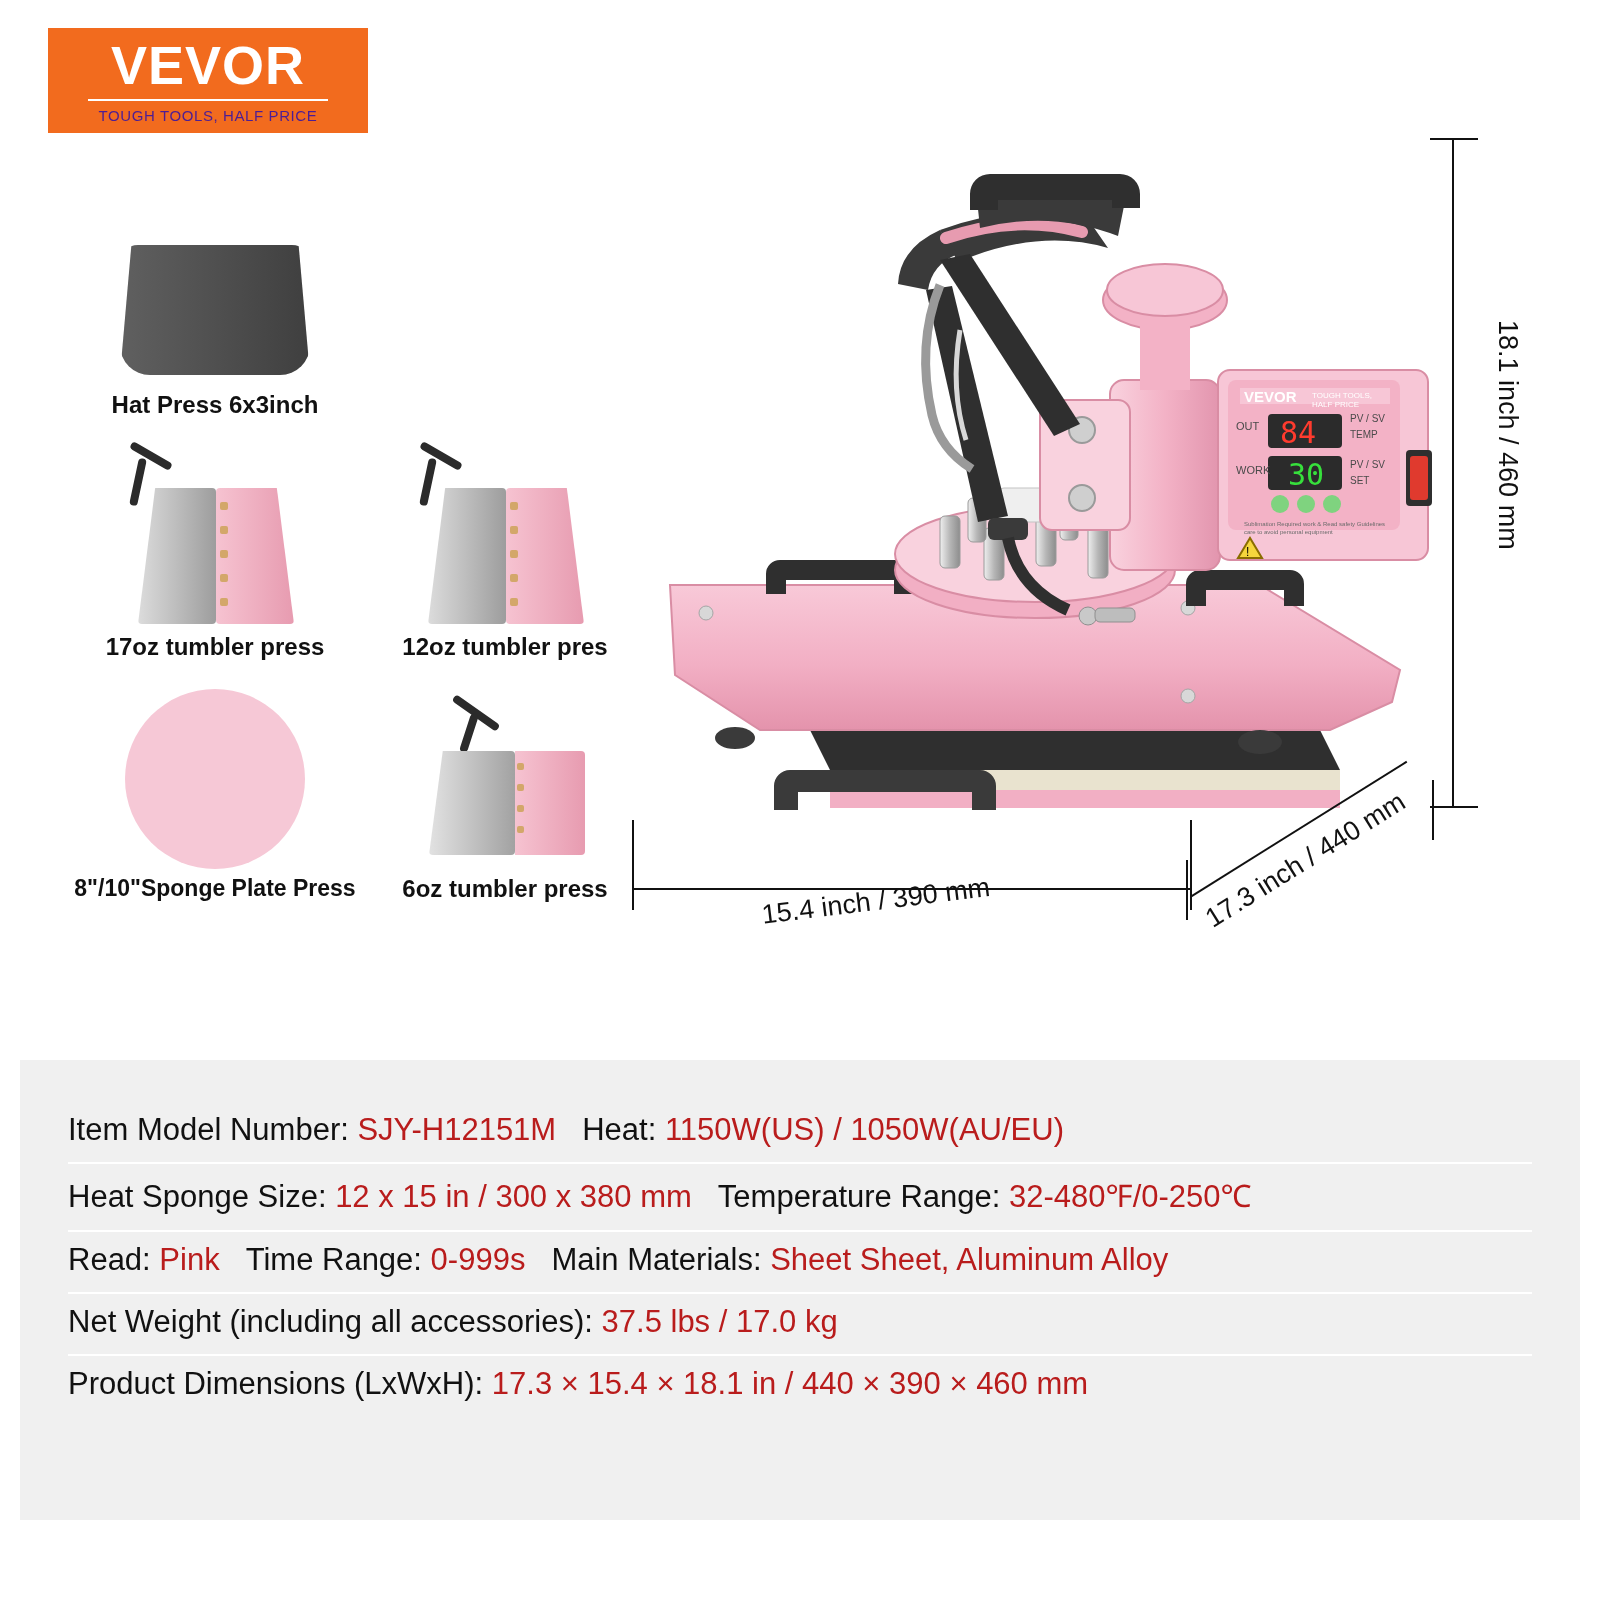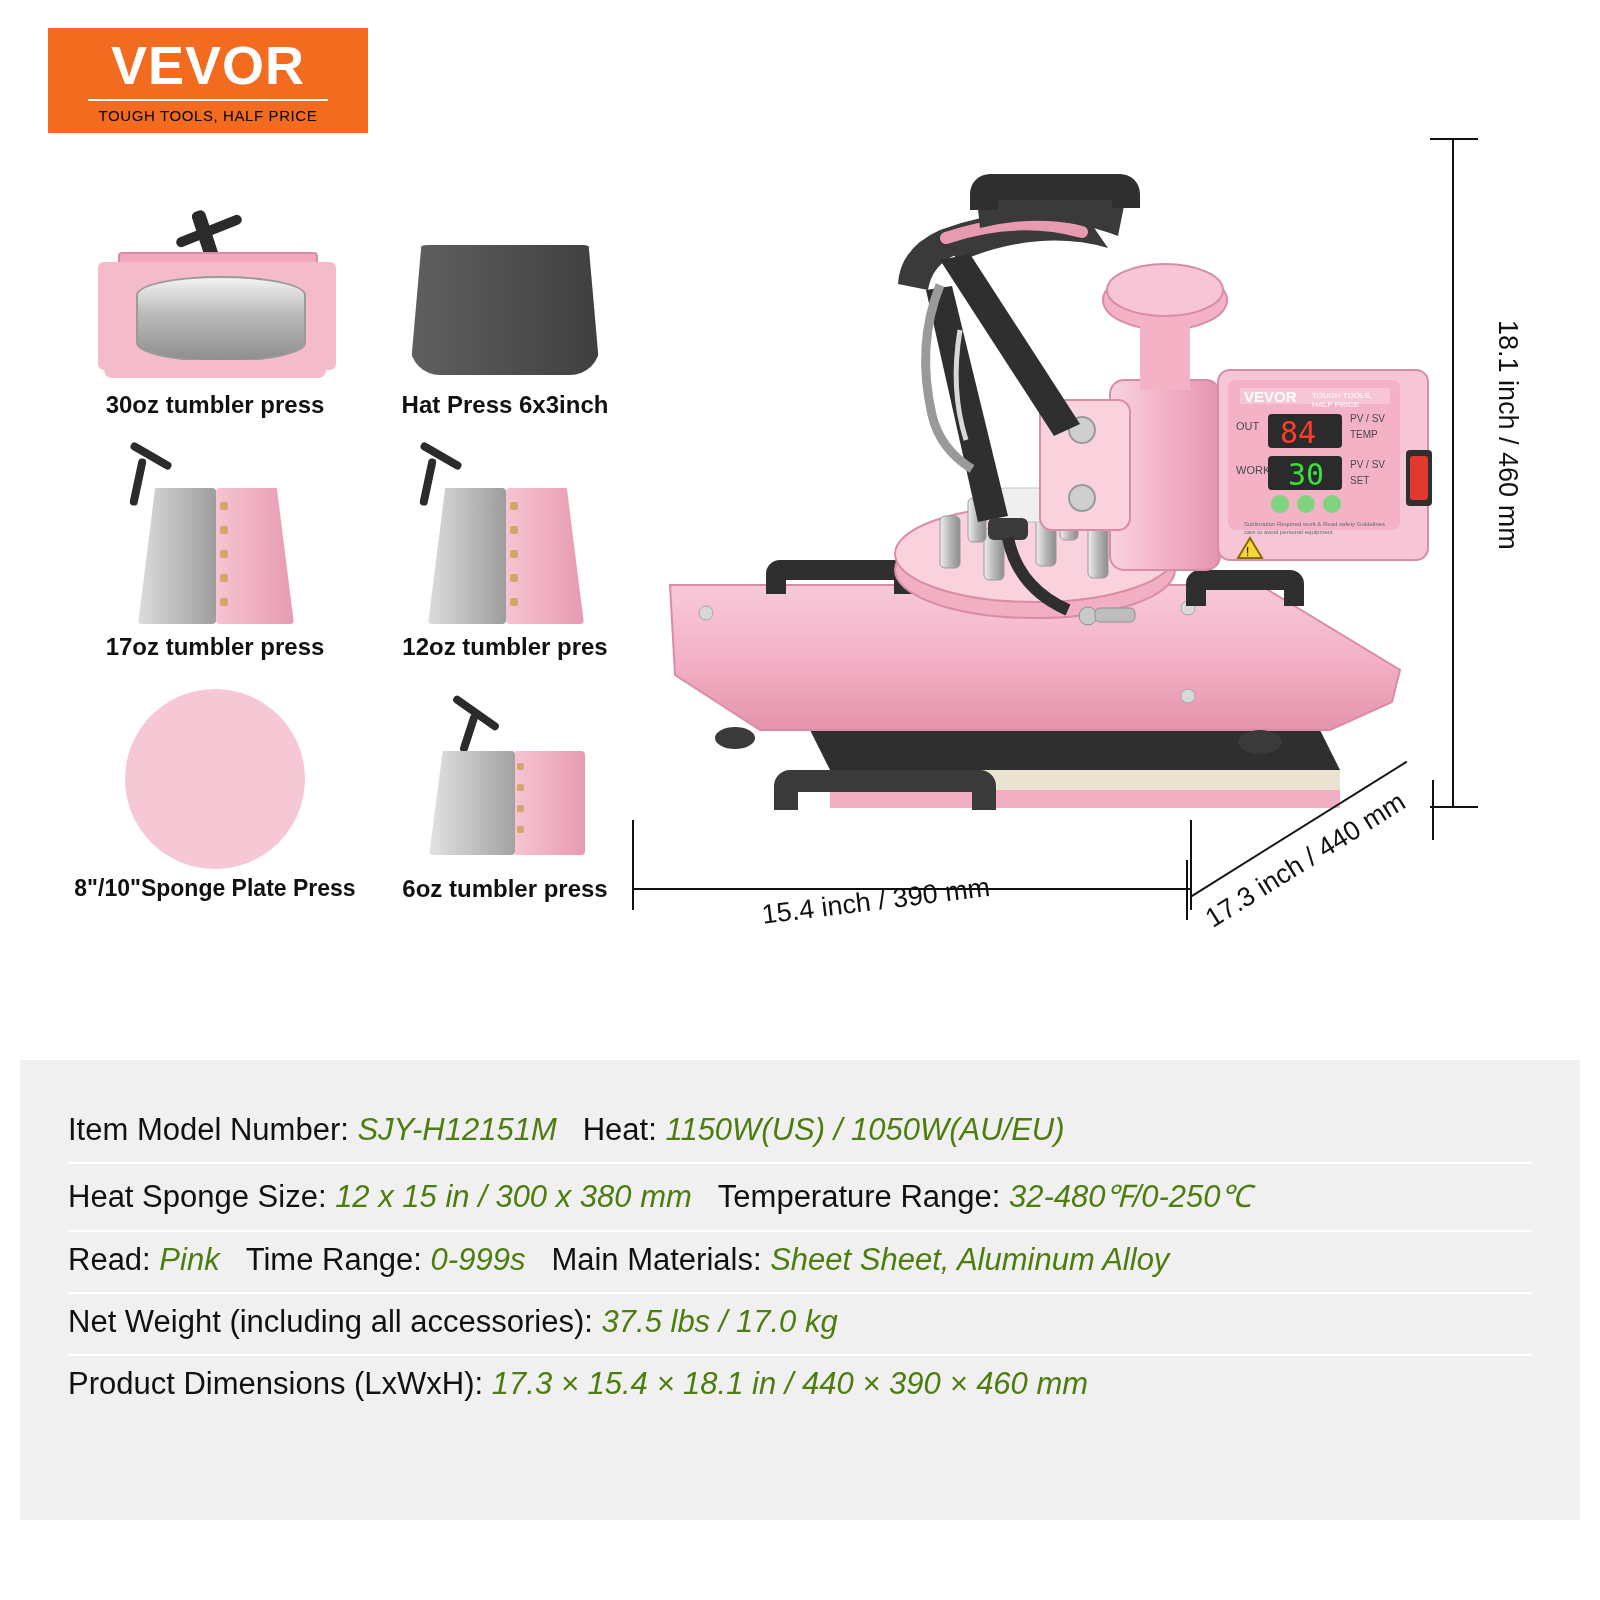--- a/index.html
+++ b/index.html
@@ -18,21 +18,21 @@
     width: 320px; height: 105px;
     background: #F26B1E;
     display: flex; flex-direction: column;
     align-items: center; justify-content: center;
   }
   .logo-word {
     color: #ffffff; font-weight: bold; font-size: 54px;
     letter-spacing: 1px; line-height: 1;
   }
   .logo-rule { width: 240px; height: 2px; background: #ffffff; margin: 7px 0 6px; }
-  .logo-tag { color: #000000; font-size: 15px; letter-spacing: 0.6px; }
+  .logo-tag { color: #4c1d95; font-size: 15px; letter-spacing: 0.6px; }
 
   
   .accessories { position: absolute; left: 70px; top: 175px; width: 580px; }
   .acc-row { display: flex; }
   .acc-cell { width: 290px; text-align: center; }
   .acc-art { height: 190px; display: flex; align-items: flex-end; justify-content: center; }
   .acc-label {
     font-size: 24px; color: #111; font-weight: bold;
     margin-top: 6px; margin-bottom: 18px; white-space: nowrap;
   }
@@ -155,50 +155,37 @@
     position: absolute; left: 20px; top: 1040px;
     width: 1560px; height: 460px;
     background: #F0F0F0;
     padding: 42px 48px;
   }
   .spec-row {
     font-size: 31px; color: #111; padding: 10px 0 14px;
     border-bottom: 2px solid #ffffff; white-space: nowrap;
   }
   .spec-row:last-child { border-bottom: none; }
-  .val { color: #4d7c0f; font-style: italic; }
+  .val { color: #b91c1c; }
   .gap { display: inline-block; width: 26px; }
 </style>
 </head>
 <body>
 
 <div class="page">
 
   <div class="logo-box">
     <div class="logo-word">VEVOR</div>
     <div class="logo-rule"></div>
     <div class="logo-tag">TOUGH TOOLS, HALF PRICE</div>
   </div>
 
   <div class="accessories">
 
     <div class="acc-row">
-      <div class="acc-cell">
-        <div class="acc-art">
-          <div class="mug-press">
-            <div class="mug-handle2"></div>
-            <div class="mug-handle"></div>
-            <div class="mug-bar"></div>
-            <div class="mug-frame"></div>
-            <div class="mug-cyl"></div>
-            <div class="mug-foot"></div>
-          </div>
-        </div>
-        <div class="acc-label">30oz tumbler press</div>
-      </div>
       <div class="acc-cell">
         <div class="acc-art">
           <div class="hat-press">
               <div class="hat-shape"></div>
             </div>
         </div>
         <div class="acc-label">Hat Press 6x3inch</div>
       </div>
     </div>
 

